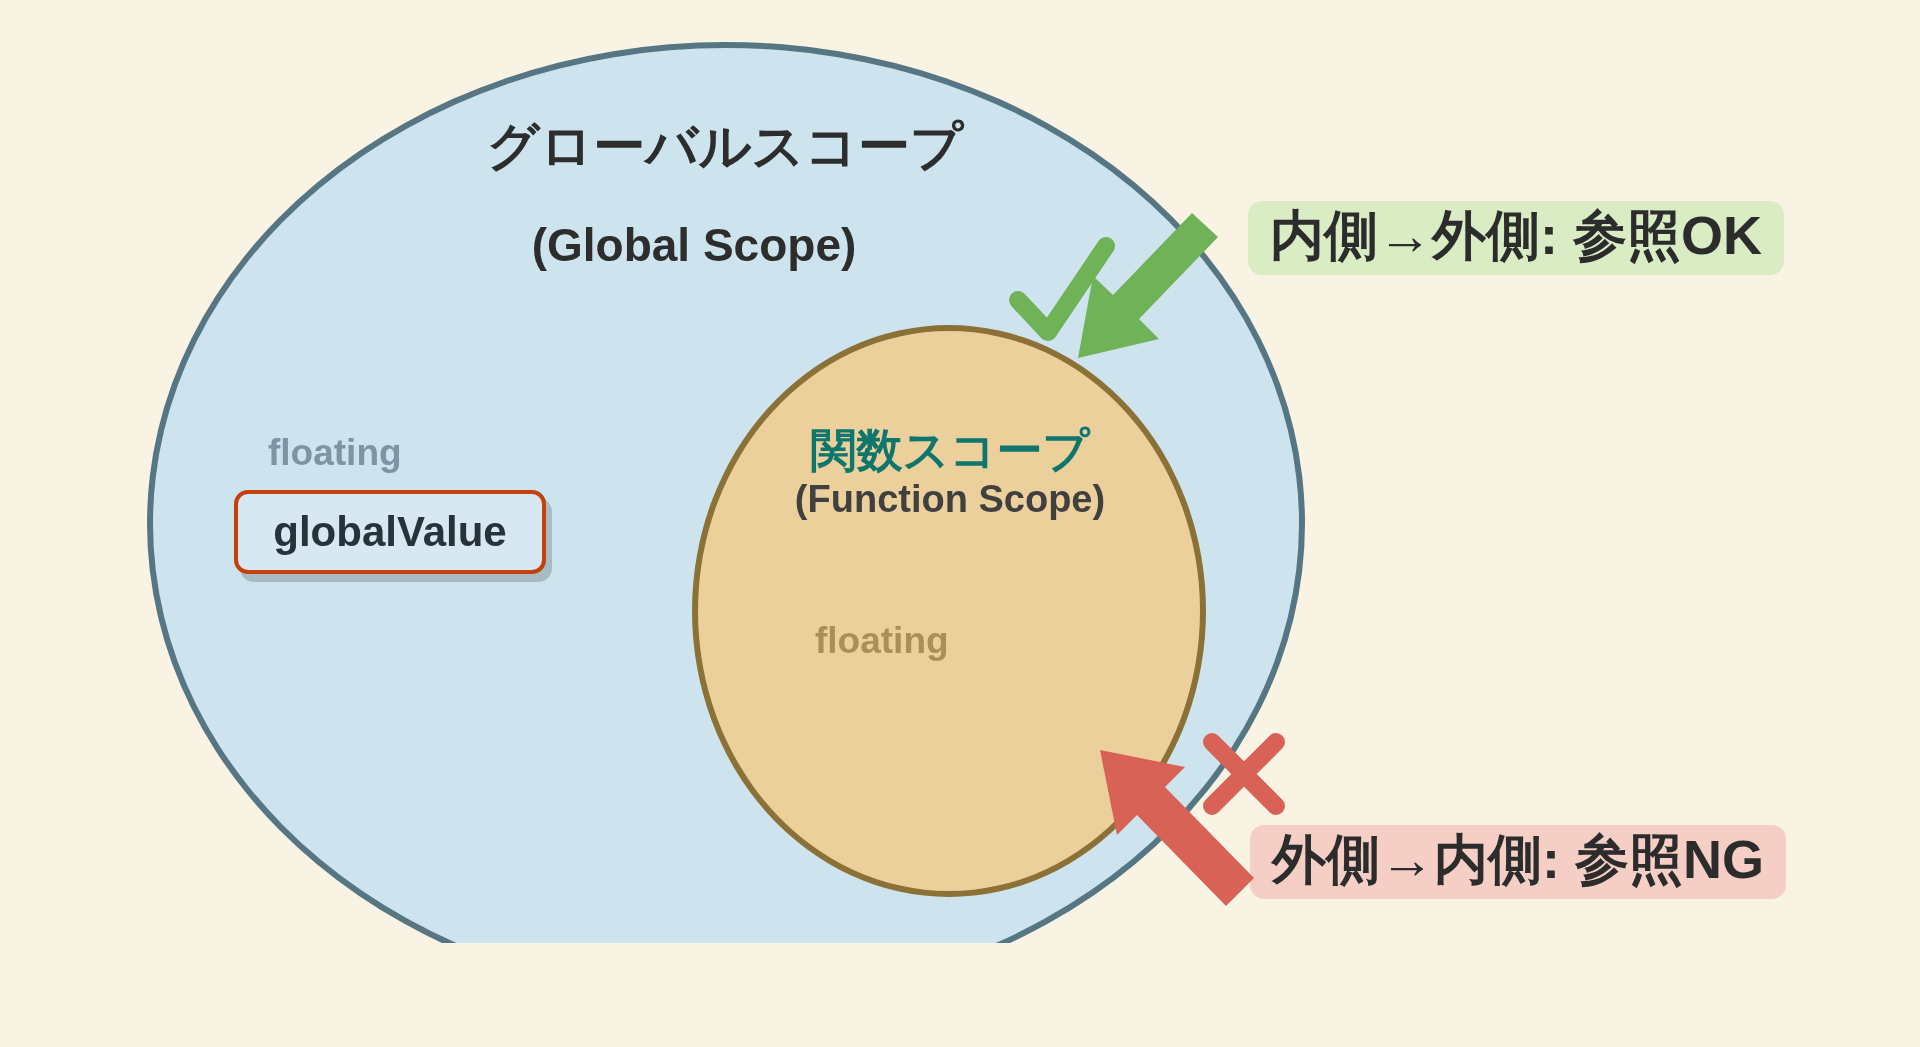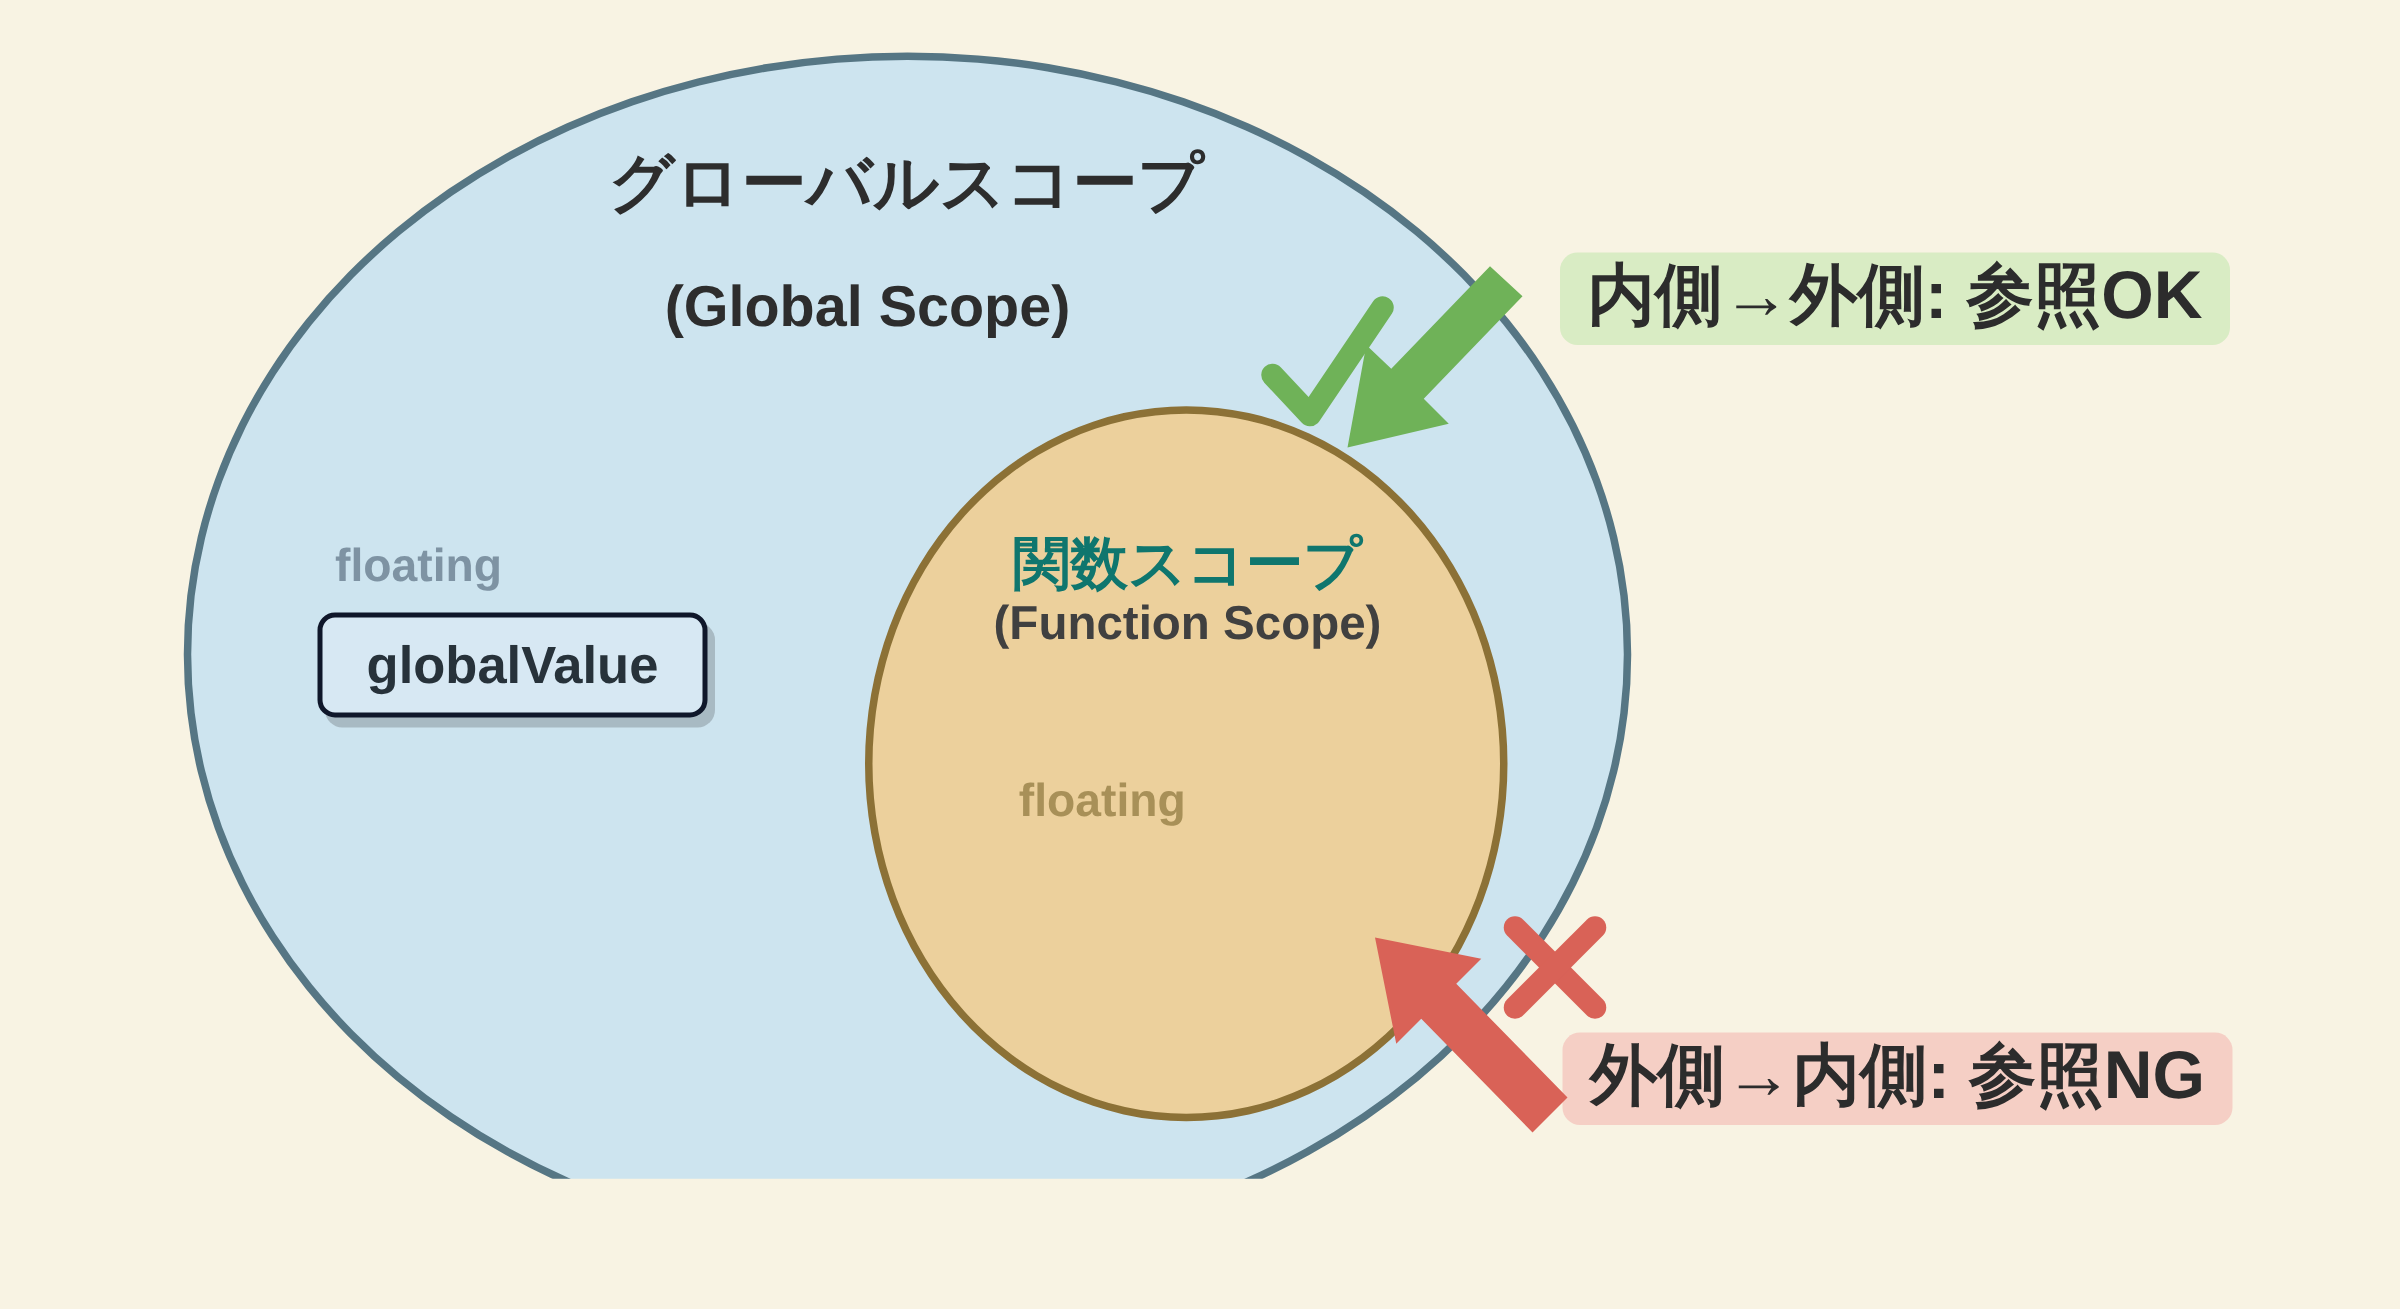--- a/index.html
+++ b/index.html
@@ -46,24 +46,24 @@
     border-radius: 14px;
     display: flex;
     align-items: center;
     justify-content: center;
     font-weight: 700;
     font-size: 42px;
     color: #27323a;
     box-shadow: 6px 8px 0 rgba(109, 119, 124, 0.38);
   }
   .global-var-box {
-    left: 254px; top: 490px;
+    left: 234px; top: 490px;
     width: 312px; height: 84px;
     background: #d7e8f3;
-    border: 4px solid #0f172a;
+    border: 4px solid #c2410c;
     text-align: center;
   }
   .local-var-box {
     left: 800px; top: 674px;
     width: 308px; height: 88px;
     background: #f7efcb;
     border: 4px solid #45412f;
     color: #2c2a1d;
   }
   .annotation {

